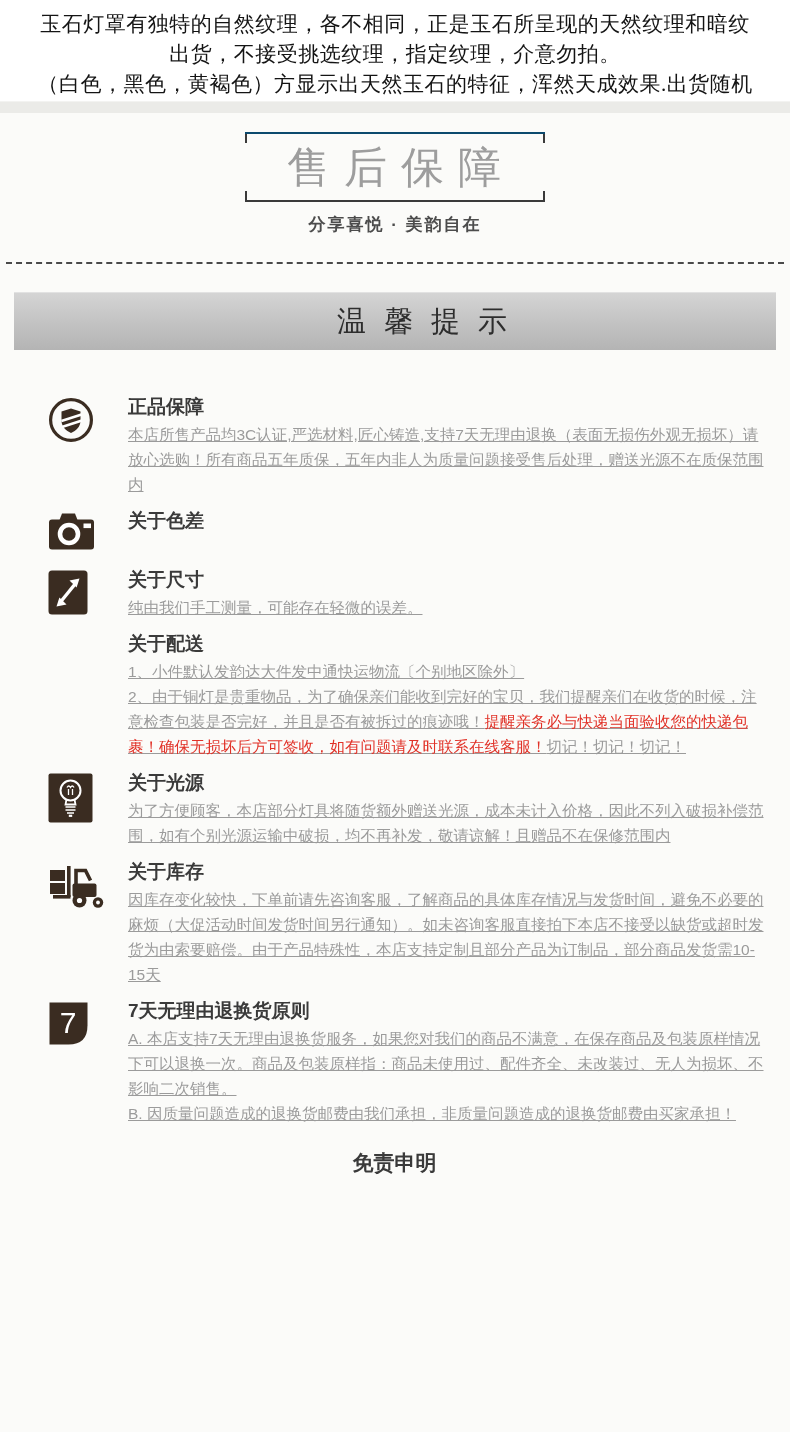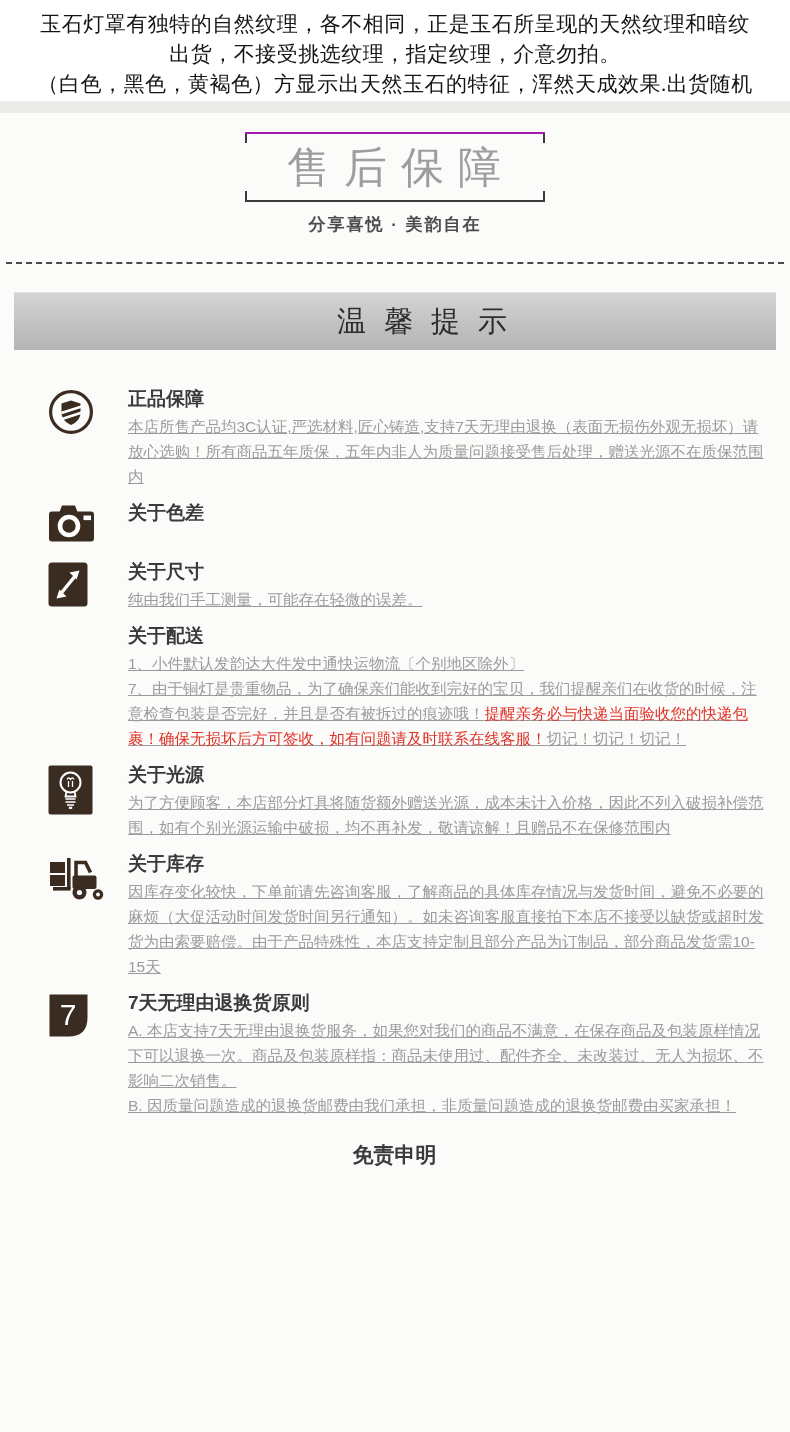--- a/index.html
+++ b/index.html
@@ -10,21 +10,21 @@
   
   .top-notice{
     background:#ffffff;padding:9px 6px 2px;text-align:center;
     font-family:"Liberation Serif","DejaVu Serif",serif;
     font-size:21px;line-height:30px;color:#141414;letter-spacing:0.5px;
   }
   .seam{height:11px;background:#ebebe8;border-top:1px solid #f3f3f1;}
   
   .sa-box{
     width:300px;height:66px;margin:19px auto 0;position:relative;
-    border-top:2px solid #a21caf;border-bottom:2px solid #3a3a3a;text-align:center;
+    border-top:2px solid #0c4a6e;border-bottom:2px solid #3a3a3a;text-align:center;
   }
   .sa-box .tick{position:absolute;width:2px;height:9px;background:#3a3a3a;}
   .tick-tl{left:0;top:0}.tick-tr{right:0;top:0}.tick-bl{left:0;bottom:0}.tick-br{right:0;bottom:0}
   .sa-title{
     font-size:43px;line-height:66px;color:#9d9d9d;letter-spacing:14px;padding-left:12px;
     font-weight:400;
   }
   .tagline{
     margin-top:11px;text-align:center;font-size:17px;color:#4c4c4c;
     letter-spacing:2px;font-weight:bold;
@@ -36,21 +36,21 @@
     background:linear-gradient(180deg,#d5d5d5 0%,#c2c2c2 55%,#b4b4b4 100%);
     box-shadow:inset 0 1px 0 #e2e2e2;
   }
   .banner-title{
     font-size:29px;line-height:58px;color:#2d2d2d;letter-spacing:18px;padding-left:32px;
     font-weight:500;
     margin-left:40px;
   }
   
   .sections{padding:36px 25px 0 48px;}
-  .section{display:flex;margin-bottom:11px;}
+  .section{display:flex;margin-bottom:11px;margin-top:8px;}
   .icon-col{width:80px;flex-shrink:0;padding-top:3px;}
   .sec-content{flex:1;min-width:0;}
   .sec-title{font-size:19px;font-weight:bold;color:#3a3a3a;line-height:25px;margin-bottom:3px;}
   .sec-body{margin:0;font-size:15.5px;color:#9b9b9b;line-height:25px;text-decoration:underline;}
   .red{color:#e13228;}
   
   .disclaimer{padding:12px 25px 0 24px;}
   .disc-title{text-align:center;font-size:21px;font-weight:bold;color:#3a3a3a;line-height:28px;margin-bottom:6px;}
   .disc-body{margin:0 0 0 80px;font-size:15.5px;color:#9b9b9b;line-height:25px;}
 </style>
@@ -123,21 +123,21 @@
         <div class="sec-content">
           <div class="sec-title">关于尺寸</div>
           <p class="sec-body"><span>纯由我们手工测量，可能存在轻微的误差。</span></p>
         </div>
       </div>
       <div class="section">
         <div class="icon-col"></div>
         <div class="sec-content">
           <div class="sec-title">关于配送</div>
           <p class="sec-body"><span>1、小件默认发韵达大件发中通快运物流〔个别地区除外〕</span></p>
-          <p class="sec-body"><span>7、由于铜灯是贵重物品，为了确保亲们能收到完好的宝贝，我们提醒亲们在收货的时候，注意检查包装是否完好，并且是否有被拆过的痕迹哦！</span><span class="red">提醒亲务必与快递当面验收您的快递包裹！确保无损坏后方可签收，如有问题请及时联系在线客服！</span><span>切记！切记！切记！</span></p>
+          <p class="sec-body"><span>2、由于铜灯是贵重物品，为了确保亲们能收到完好的宝贝，我们提醒亲们在收货的时候，注意检查包装是否完好，并且是否有被拆过的痕迹哦！</span><span class="red">提醒亲务必与快递当面验收您的快递包裹！确保无损坏后方可签收，如有问题请及时联系在线客服！</span><span>切记！切记！切记！</span></p>
         </div>
       </div>
       <div class="section">
         <div class="icon-col"><span>
   <svg width="45" height="50" viewBox="0 0 45 50" aria-hidden="true">
     <rect x="0.5" y="0.5" width="44" height="49" rx="2" fill="#3a2c21"></rect>
     <circle cx="22.5" cy="17.5" r="10" fill="none" stroke="#ffffff" stroke-width="2"></circle>
     <path d="M19 14.5 q1.8 -3 3.5 0 q1.8 -3 3.5 0" stroke="#ffffff" stroke-width="1.3" fill="none"></path>
     <path d="M20.5 16 V22 M24.5 16 V22" stroke="#ffffff" stroke-width="1.3"></path>
     <path d="M18.5 26.5 L17.5 31.5 H27.5 L26.5 26.5" stroke="#ffffff" stroke-width="1.8" fill="none"></path>

